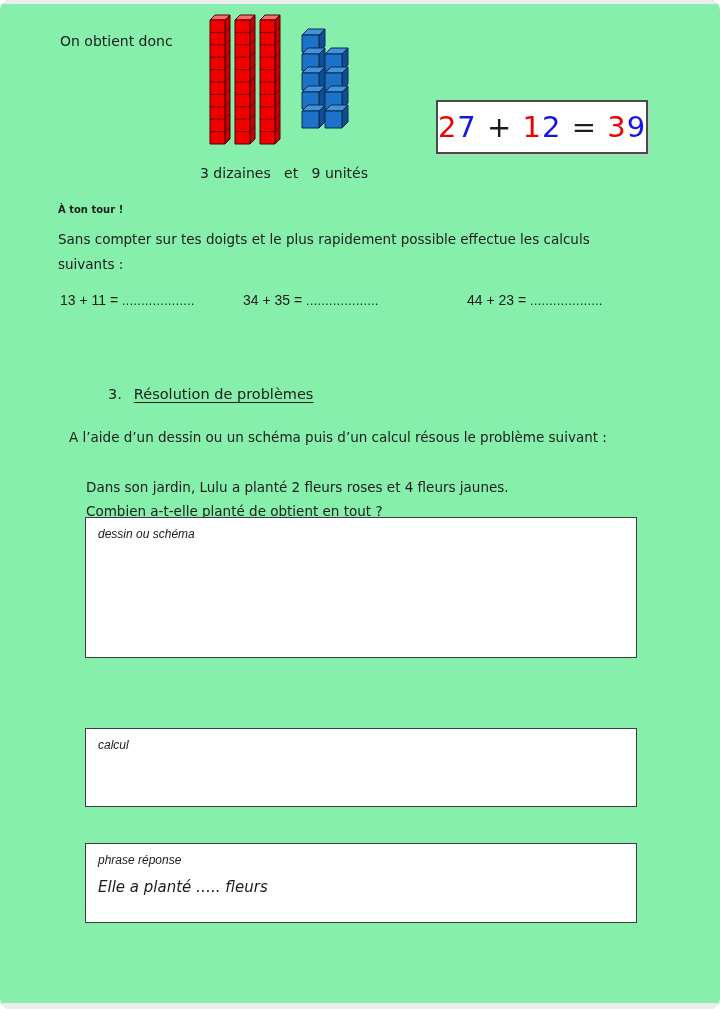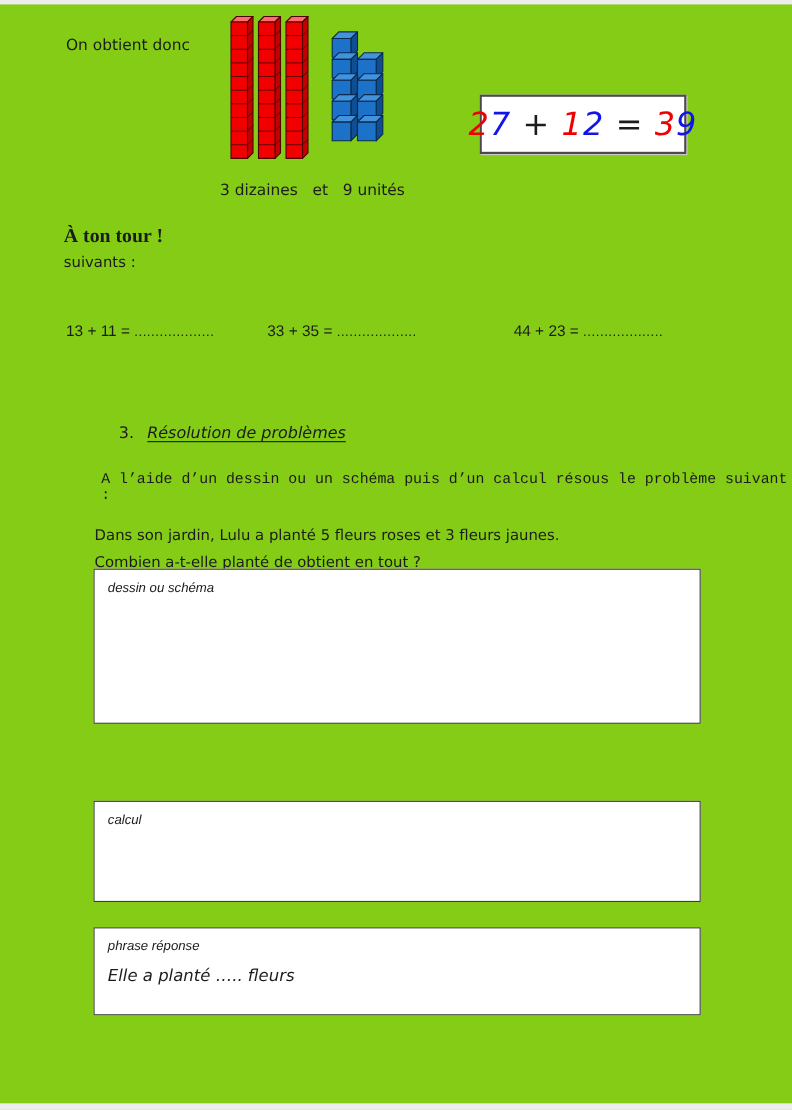--- a/index.html
+++ b/index.html
@@ -1,52 +1,51 @@
 <!DOCTYPE html>
 <html><head>
 <meta charset="utf-8">
 <style>
   html,body { margin:0; padding:0; background:#ffffff; }
   .page {
-    position:relative; width:720px; height:1009px; background:#84cc16;
-    font-family:"DejaVu Sans", sans-serif; color:#1c1c1c; overflow:hidden;
+    position:relative; width:720px; height:1009px; background:#86efac;
+    font-family:"DejaVu Sans", sans-serif; color:#1c1c1c; overflow:hidden;border-radius:10px;
   }
   .abs { position:absolute; }
   .edge { position:absolute; left:0; width:720px; background:#ededed; }
 
   .intro-text   { left:60px;  top:33px;  font-size:14px; }
   .caption-text { left:200px; top:165px; font-size:14px; white-space:pre; }
 
   .equation-box {
-    left:436px; top:86px; width:188px; height:54px;
+    left:436px; top:100px; width:212px; height:54px;
     border:2px solid #4a4a4a; background:#ffffff; box-sizing:border-box;
     display:flex; align-items:center; justify-content:center;
     box-shadow:1px 1px 0 #c9c9c9;
-    font-style:italic;
   }
   .equation-text { font-size:29px; white-space:pre; letter-spacing:1px; }
 
-  .your-turn-heading { left:58px; top:204px; font-size:18px; font-weight:bold;font-family:Liberation Serif, serif; }
+  .your-turn-heading { left:58px; top:204px; font-size:10px; font-weight:bold; }
   .your-turn-body    { left:58px; top:227px; font-size:13.5px; line-height:25px; }
 
   .calc { font-family:"Liberation Sans", sans-serif; font-size:14px; top:292px; white-space:nowrap; }
   .calc .dots { font-size:12px; letter-spacing:0.5px; }
 
   .problem-heading { left:108px; top:386px; font-size:14.5px; }
   .problem-heading .num { margin-right:12px; }
-  .problem-heading .title { text-decoration:underline; text-underline-offset:3px;font-style:italic; }
-
-  .problem-instruction { left:92px; top:429px; font-size:13.5px;font-family:Liberation Mono, monospace; }
+  .problem-heading .title { text-decoration:underline; text-underline-offset:3px; }
+
+  .problem-instruction { left:69px; top:429px; font-size:13.5px; }
   .problem-statement   { left:86px; top:476px; font-size:13.5px; line-height:23.5px; }
 
   .answer-box {
     border:1.5px solid #3d3d3d; background:#ffffff; box-sizing:border-box;
   }
   .box-drawing  { left:85px; top:517px; width:552px; height:141px; }
-  .box-calcul   { left:85px; top:728px; width:552px; height:92px; }
+  .box-calcul   { left:85px; top:728px; width:552px; height:79px; }
   .box-phrase   { left:85px; top:819px; width:552px; height:80px;margin-top:24px; }
   .box-label {
     font-family:"Liberation Sans", sans-serif; font-style:italic;
     font-size:12px; padding:9px 0 0 12px; color:#1a1a1a;
   }
   .phrase-content { font-size:15px; padding:11px 0 0 12px;font-style:italic; }
 </style>
 </head>
 <body>
 
@@ -151,41 +150,42 @@
 
   <div class="abs equation-box">
     <div class="equation-text"><span style="color: rgb(239, 0, 0);">2</span><span style="color: rgb(20, 20, 232);">7</span><span style="color: rgb(28, 28, 28);"> + </span><span style="color: rgb(239, 0, 0);">1</span><span style="color: rgb(20, 20, 232);">2</span><span style="color: rgb(28, 28, 28);"> = </span><span style="color: rgb(239, 0, 0);">3</span><span style="color: rgb(20, 20, 232);">9</span></div>
   </div>
 
   <div class="abs caption-text">3 dizaines   et   9 unités</div>
 
   <div class="abs your-turn-heading">À ton tour !</div>
 
   <div class="abs your-turn-body">
+    <div>Sans compter sur tes doigts et le plus rapidement possible effectue les calculs</div>
     <div>suivants :</div>
   </div>
 
   <div class="abs calc" style="left:60px">
     <span>13 + 11 = </span><span class="dots">...................</span>
   </div>
   <div class="abs calc" style="left:243px">
-    <span>33 + 35 = </span><span class="dots">...................</span>
+    <span>34 + 35 = </span><span class="dots">...................</span>
   </div>
   <div class="abs calc" style="left:467px">
     <span>44 + 23 = </span><span class="dots">...................</span>
   </div>
 
   <div class="abs problem-heading">
     <span class="num">3.</span><span class="title">Résolution de problèmes</span>
   </div>
 
   <div class="abs problem-instruction">A l’aide d’un dessin ou un schéma puis d’un calcul résous le problème suivant :</div>
 
   <div class="abs problem-statement">
-    <div>Dans son jardin, Lulu a planté 5 fleurs roses et 3 fleurs jaunes.</div>
+    <div>Dans son jardin, Lulu a planté 2 fleurs roses et 4 fleurs jaunes.</div>
     <div>Combien a-t-elle planté de obtient en tout ?</div>
   </div>
 
   <div class="abs answer-box box-drawing">
     <div class="box-label">dessin ou schéma</div>
   </div>
 
   <div class="abs answer-box box-calcul">
     <div class="box-label">calcul</div>
   </div>

